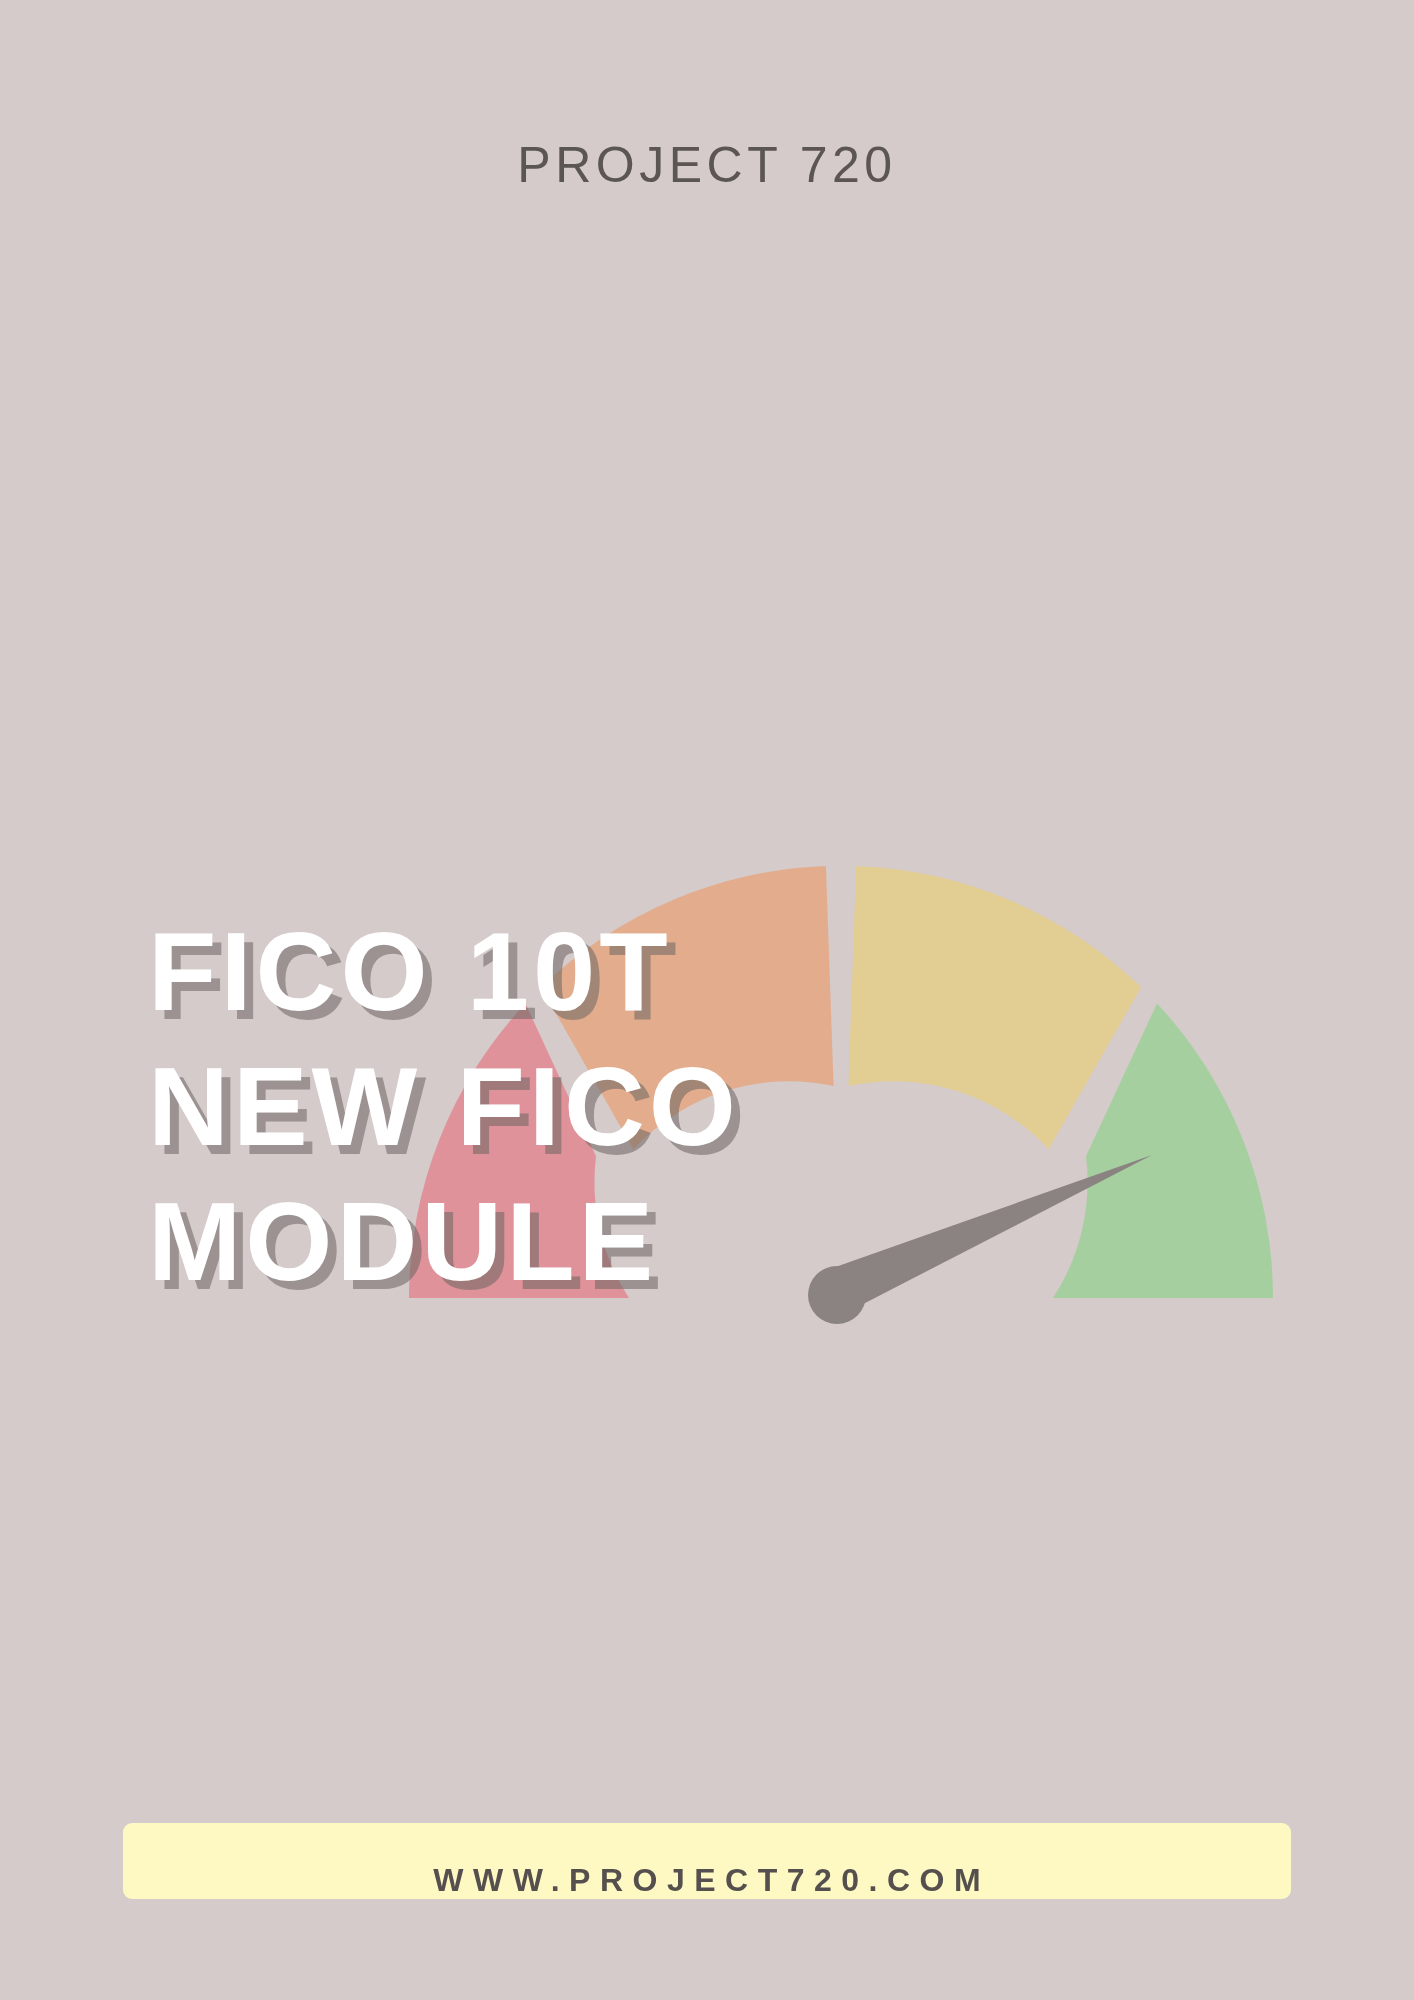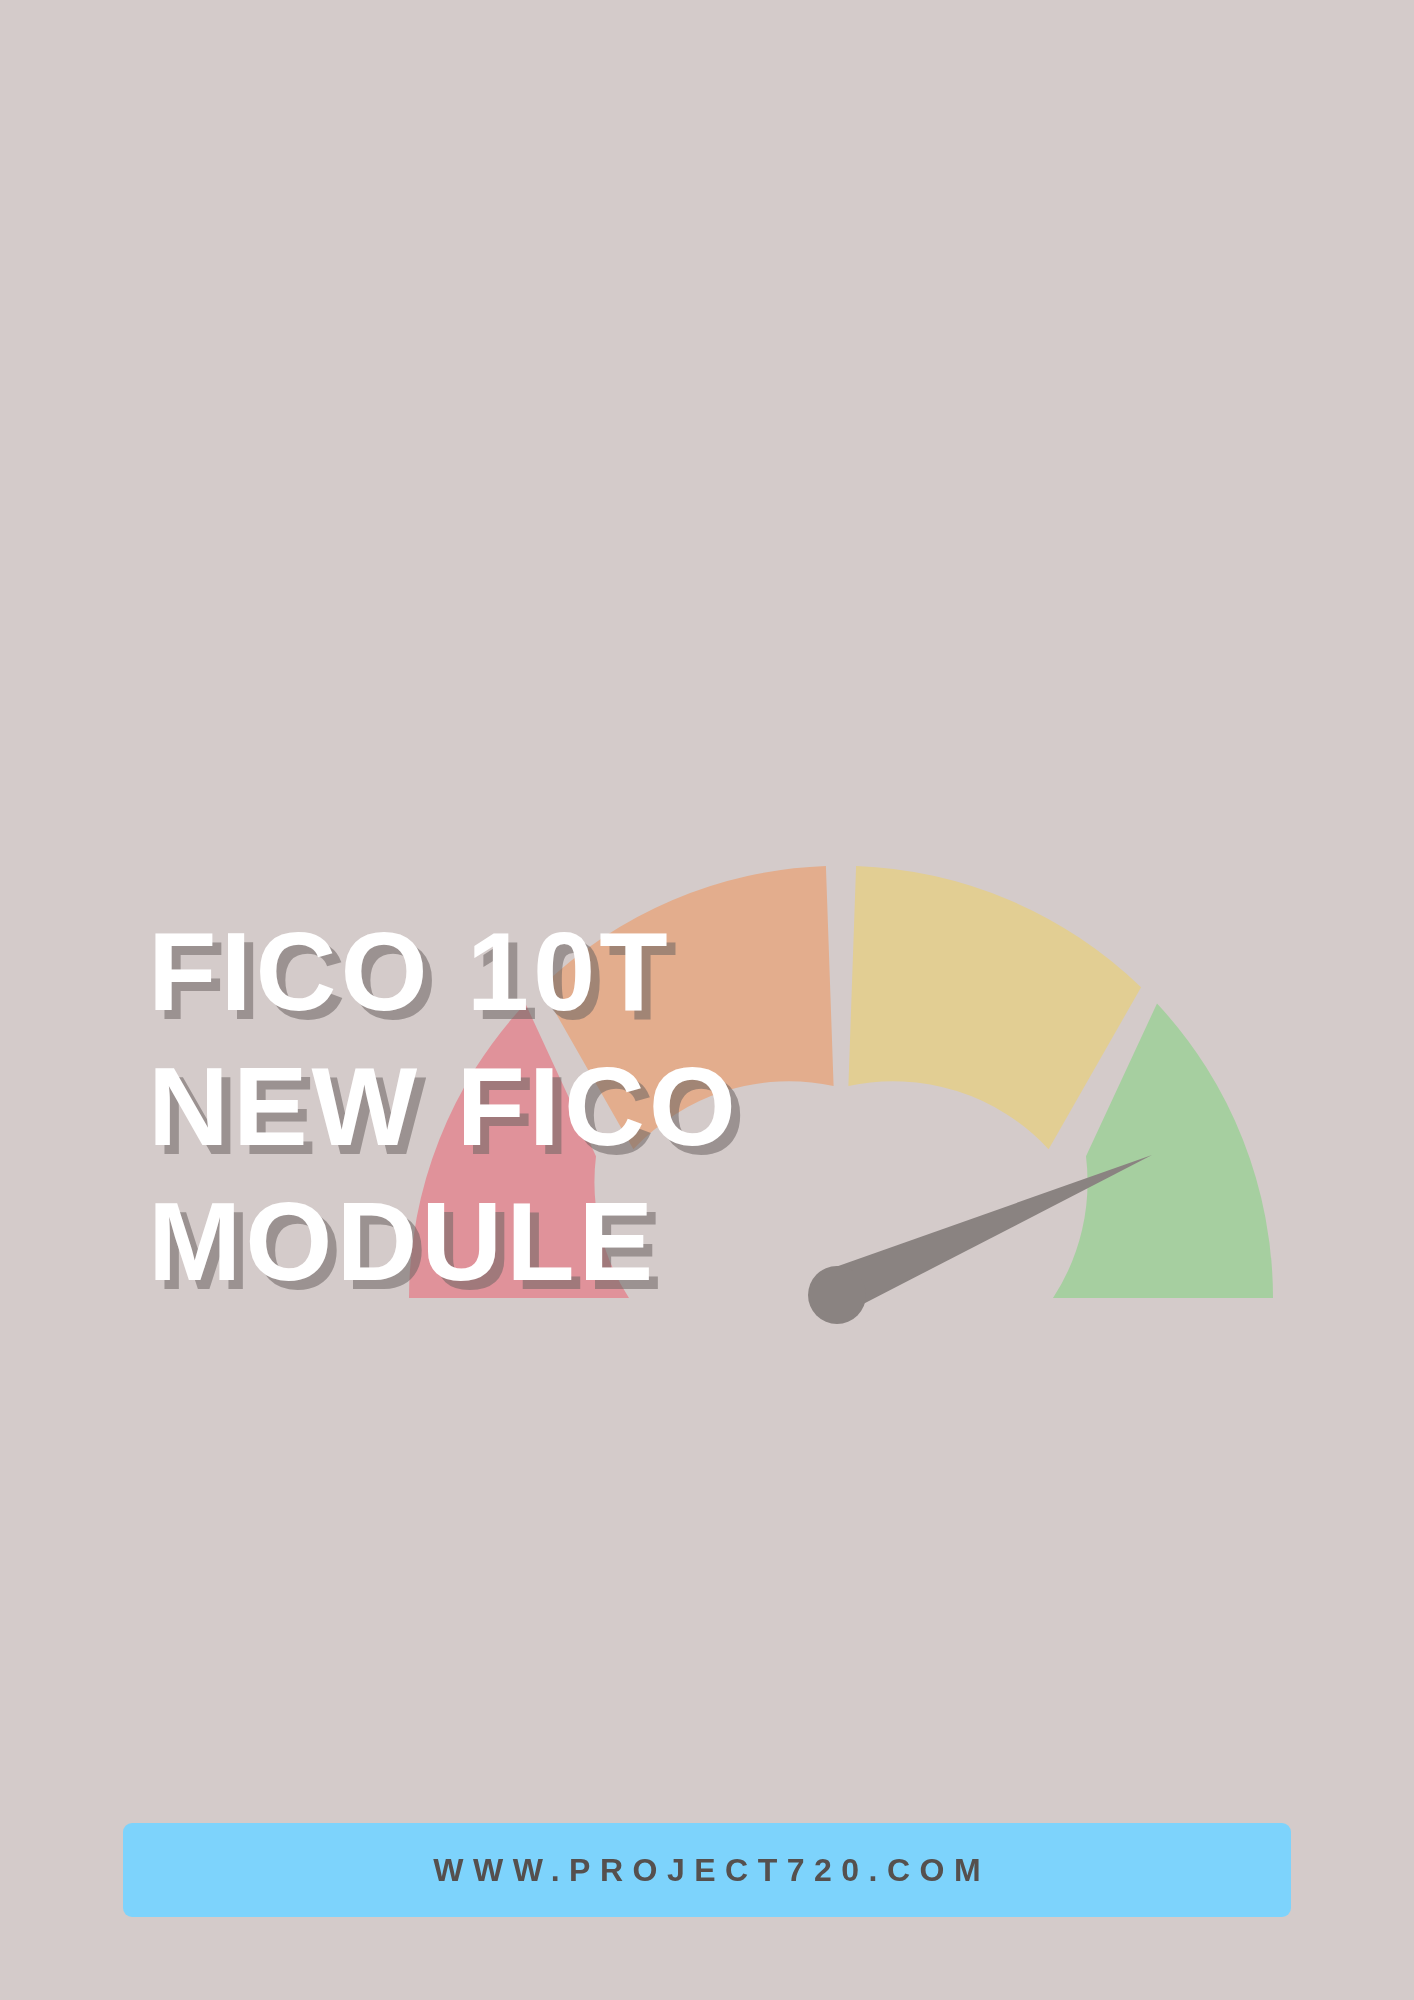--- a/index.html
+++ b/index.html
@@ -81,42 +81,43 @@
     letter-spacing: 1.1px;
     color: #5b5553;
   }
 
   
   #footer-bar {
     position: absolute;
     left: 123px;
     top: 1823px;
     width: 1168px;
-    height: 94px;
-    background: #7dd3fc;
+    height: 76px;
+    background: #fef9c3;
     border-radius: 9px;
     display: flex;
-    align-items: center;
+    align-items: flex-end;
     justify-content: center;
   }
   #footer-url {
     font-family: "Liberation Sans Narrow", "Liberation Sans", sans-serif;
     font-size: 32px;
     font-weight: bold;
     letter-spacing: 9.5px;
     color: #55504e;
     white-space: nowrap;
     text-indent: 9.5px;
   }
 </style>
 </head>
 <body>
 
 <div id="poster">
 
+  <div id="brand">PROJECT 720</div>
 
   <div id="gauge">
     <svg viewBox="0 0 900 490" xmlns="http://www.w3.org/2000/svg">
 
       <path fill="#e0929a" d="M 14.0,453.0
                A 432,432 0 0 1 130.4,158.5
                L 201.0,311.3
                A 212,212 0 0 0 234.0,453.0
                Z"></path>
 

